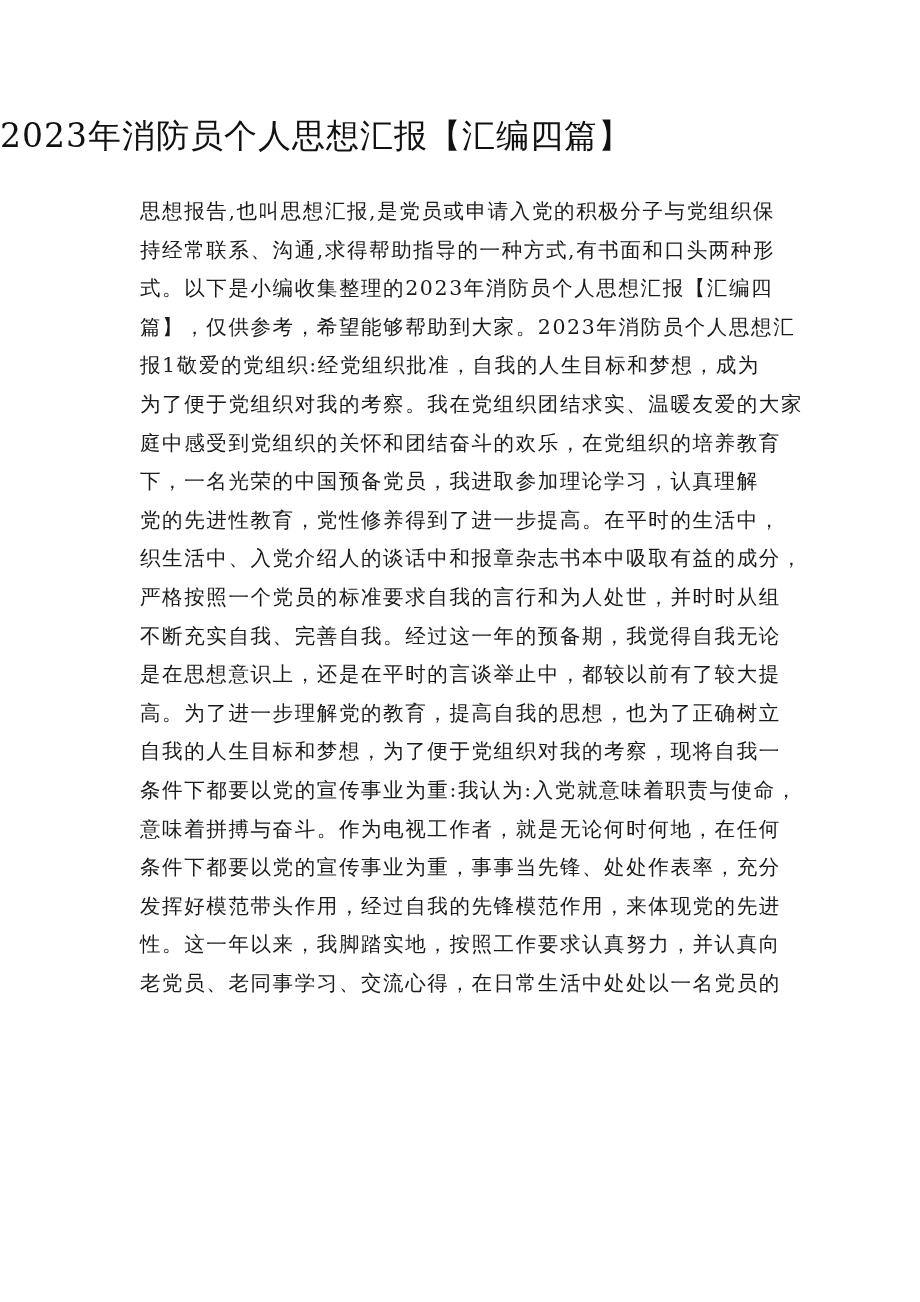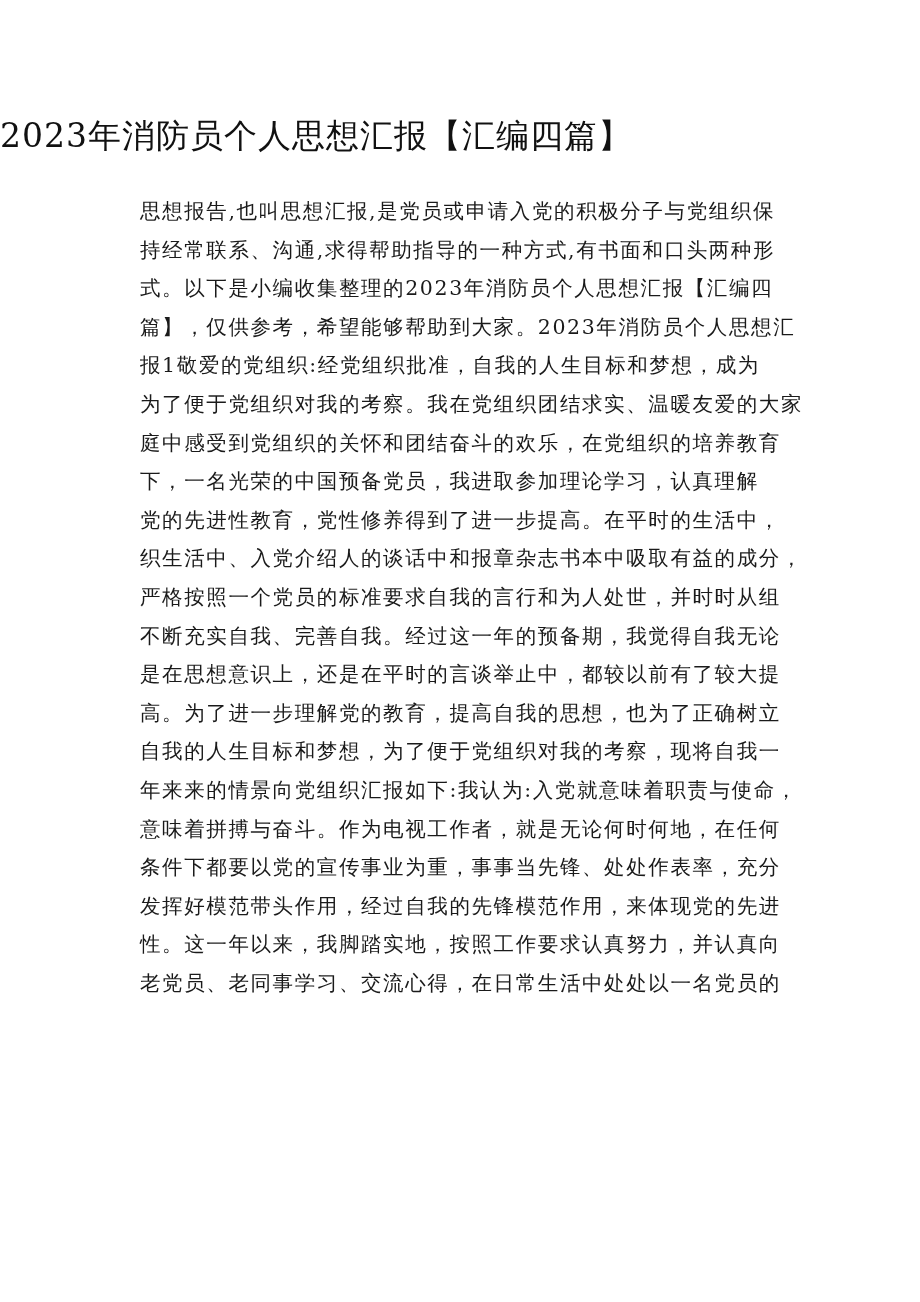--- a/index.html
+++ b/index.html
@@ -66,20 +66,20 @@
     <div class="line">为了便于党组织对我的考察。我在党组织团结求实、温暖友爱的大家</div>
     <div class="line">庭中感受到党组织的关怀和团结奋斗的欢乐，在党组织的培养教育</div>
     <div class="line">下，一名光荣的中国预备党员，我进取参加理论学习，认真理解</div>
     <div class="line">党的先进性教育，党性修养得到了进一步提高。在平时的生活中，</div>
     <div class="line">织生活中、入党介绍人的谈话中和报章杂志书本中吸取有益的成分，</div>
     <div class="line">严格按照一个党员的标准要求自我的言行和为人处世，并时时从组</div>
     <div class="line">不断充实自我、完善自我。经过这一年的预备期，我觉得自我无论</div>
     <div class="line">是在思想意识上，还是在平时的言谈举止中，都较以前有了较大提</div>
     <div class="line">高。为了进一步理解党的教育，提高自我的思想，也为了正确树立</div>
     <div class="line">自我的人生目标和梦想，为了便于党组织对我的考察，现将自我一</div>
-    <div class="line">年来来的情景向党组织汇报如下:我认为:入党就意味着职责与使命，</div>
+    <div class="line">条件下都要以党的宣传事业为重:我认为:入党就意味着职责与使命，</div>
     <div class="line">意味着拼搏与奋斗。作为电视工作者，就是无论何时何地，在任何</div>
     <div class="line">条件下都要以党的宣传事业为重，事事当先锋、处处作表率，充分</div>
     <div class="line">发挥好模范带头作用，经过自我的先锋模范作用，来体现党的先进</div>
     <div class="line">性。这一年以来，我脚踏实地，按照工作要求认真努力，并认真向</div>
     <div class="line">老党员、老同事学习、交流心得，在日常生活中处处以一名党员的</div>
   </div>
 </div>
 
 </body></html>

